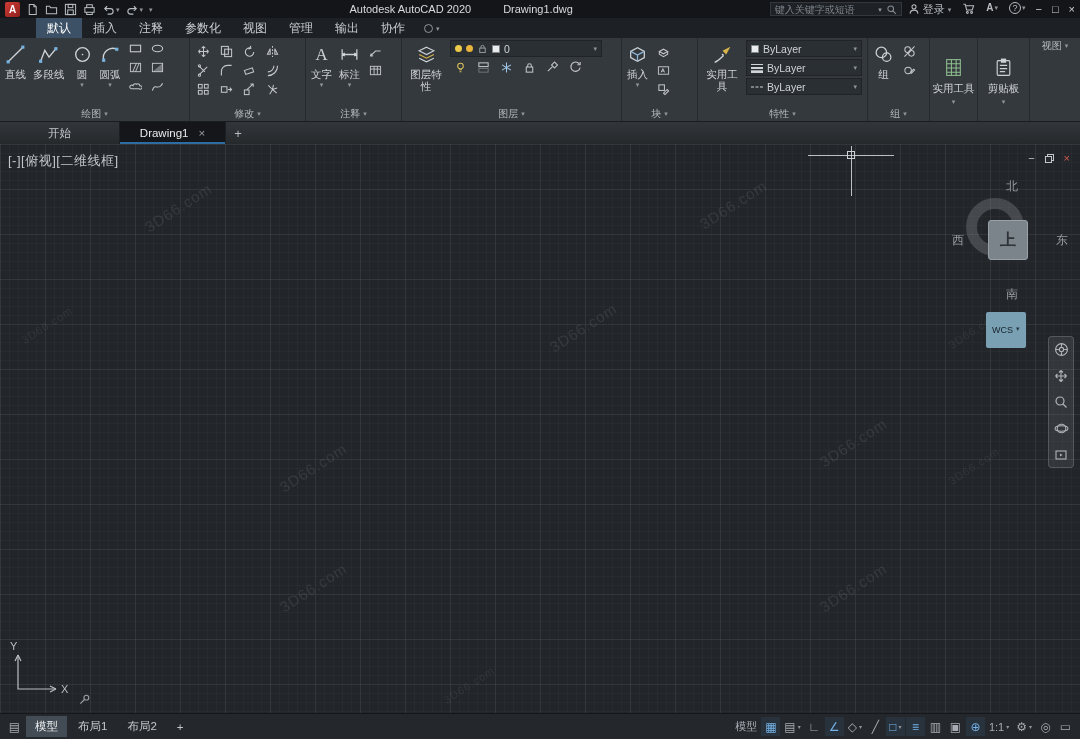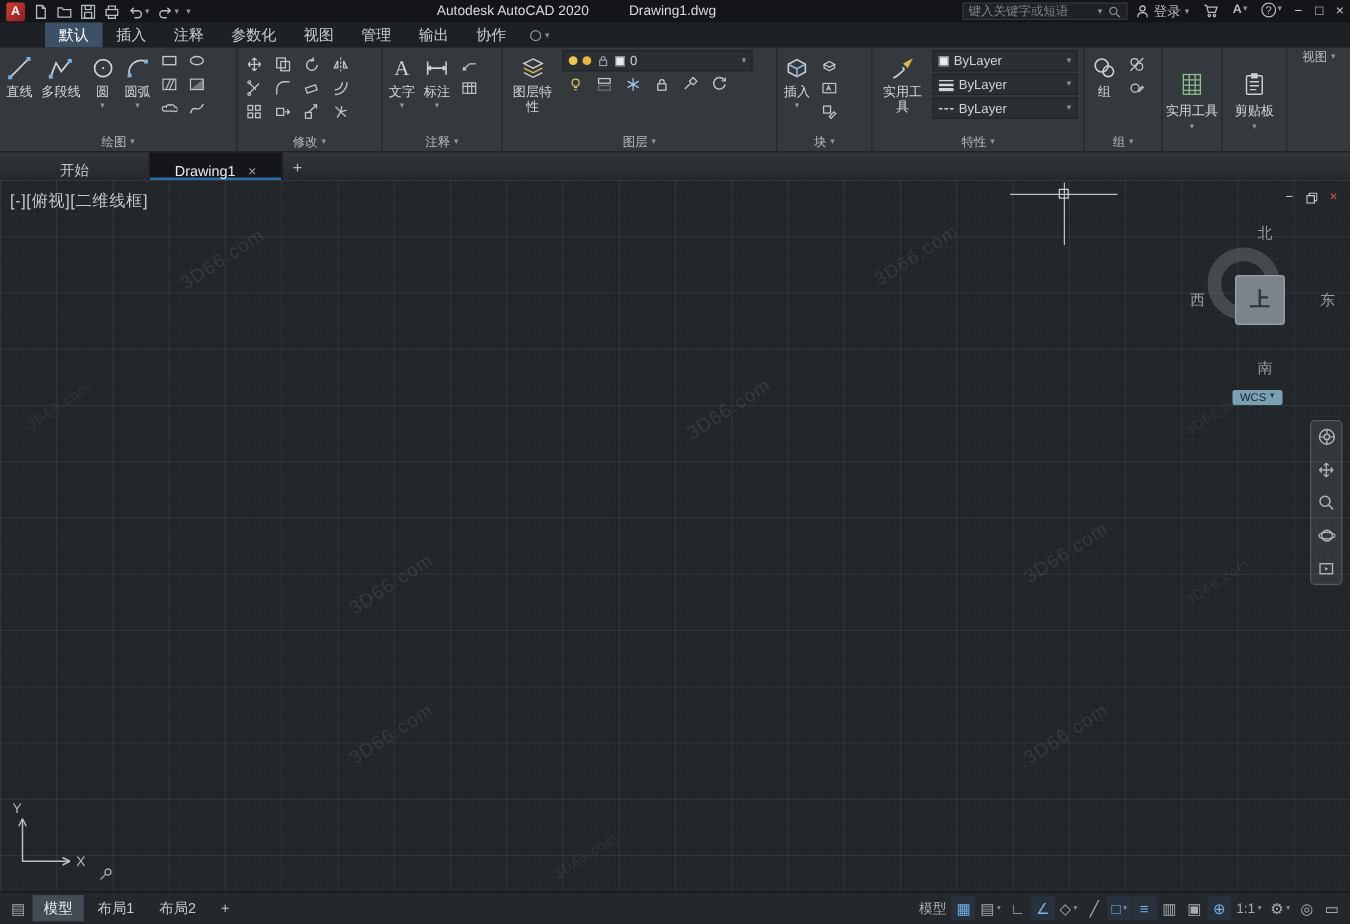--- a/index.html
+++ b/index.html
@@ -45,21 +45,21 @@
 .minicol{display:flex;flex-direction:column;gap:2px}
 .ddrow{display:flex;align-items:center;background:#2a2f34;border:1px solid #202428;height:17px;padding:0 4px;gap:4px;font-size:10.5px;color:#d0d4d7}
 .swatch{width:8px;height:8px;background:#e9ebed;border:1px solid #82878c}
 .dot{width:7px;height:7px;border-radius:50%}
 .collapsed{display:flex;flex-direction:column;align-items:center;justify-content:center;gap:2px;color:#d3d6d9;font-size:10.5px;height:100%;width:100%}
 .layers-right{display:flex;flex-direction:column;gap:2px}
 .props-right{display:flex;flex-direction:column;gap:2px}
 
 
 .filetabs{flex:0 0 22px;background:linear-gradient(#32363a,#26292c);display:flex;align-items:stretch;font-size:11.5px;color:#c6cacd}
-.ftab{display:flex;align-items:flex-end;justify-content:center;padding:0 16px;gap:10px;border-right:1px solid #1d2023}
+.ftab{display:flex;align-items:center;justify-content:center;padding:0 16px;gap:10px;border-right:1px solid #1d2023}
 .ftab.active{background:#141619;color:#e9ebed;box-shadow:inset 0 -2px 0 #2e6da4}
 .ftab .x{color:#9aa0a5}
 .fadd{width:24px;display:flex;align-items:center;justify-content:center;color:#b6bbc0;font-size:13px}
 
 
 .canvas{flex:1;position:relative;overflow:hidden;background-color:#222529;background-image:
 linear-gradient(rgba(255,255,255,.05) 1px,transparent 1px),
 linear-gradient(90deg,rgba(255,255,255,.05) 1px,transparent 1px),
 linear-gradient(rgba(255,255,255,.022) 1px,transparent 1px),
 linear-gradient(90deg,rgba(255,255,255,.022) 1px,transparent 1px);
@@ -74,21 +74,21 @@
 .ch-v{position:absolute;left:851px;top:2px;width:1px;height:50px;background:#cdd1d5;opacity:.9}
 .pickbox{position:absolute;left:847px;top:7px;width:8px;height:8px;border:1px solid #cdd1d5}
 
 .vcube{position:absolute;left:950px;top:32px;width:124px;height:158px;font-size:12px;color:#969ca2}
 .vc-ring{position:absolute;left:16px;top:22px;width:58px;height:58px;border:11px solid rgba(125,131,137,.38);border-radius:50%}
 .vc-top{position:absolute;left:38px;top:44px;width:40px;height:40px;background:#7b838b;border:1px solid #9aa1a8;border-radius:3px;display:flex;align-items:center;justify-content:center;color:#2e3338;font-size:16px;font-weight:bold}
 .vc-n{position:absolute;left:0;right:0;top:2px;text-align:center}
 .vc-s{position:absolute;left:0;right:0;top:110px;text-align:center}
 .vc-w{position:absolute;left:2px;top:56px}
 .vc-e{position:absolute;left:106px;top:56px}
-.wcs{position:absolute;left:36px;top:136px;background:#7aa0b4;color:#15222b;font-size:9px;padding:1px 6px;border-radius:2px;display:flex;gap:3px}
+.wcs{position:absolute;left:36px;top:136px;background:#7aa0b4;color:#15222b;font-size:9px;padding:13px 6px;border-radius:2px;display:flex;gap:3px}
 .wcs .caret{color:#2a3a44}
 
 .navbar{position:absolute;left:1048px;top:192px;width:26px;padding:5px 0;background:rgba(140,148,156,.16);border:1px solid rgba(180,186,192,.25);border-radius:4px;display:flex;flex-direction:column;align-items:center;gap:12px;color:#aeb4ba}
 
 .ucs{position:absolute;left:8px;bottom:12px}
 
 .cmd-wrench{position:absolute;left:78px;bottom:7px;color:#9aa0a6}
 .cmdbar{position:absolute;left:94px;bottom:4px;width:940px;height:19px;background:#2a2e33;border:1px solid #3f444a;border-radius:2px;display:flex;align-items:center;padding:0 6px;gap:5px;color:#9aa0a6;font-size:11.5px}
 .cmdbar input{flex:1;background:none;border:0;outline:none;color:#c6cacd;font-size:11.5px;font-family:inherit}
 .cmdbar input::placeholder{color:#8b9197}

